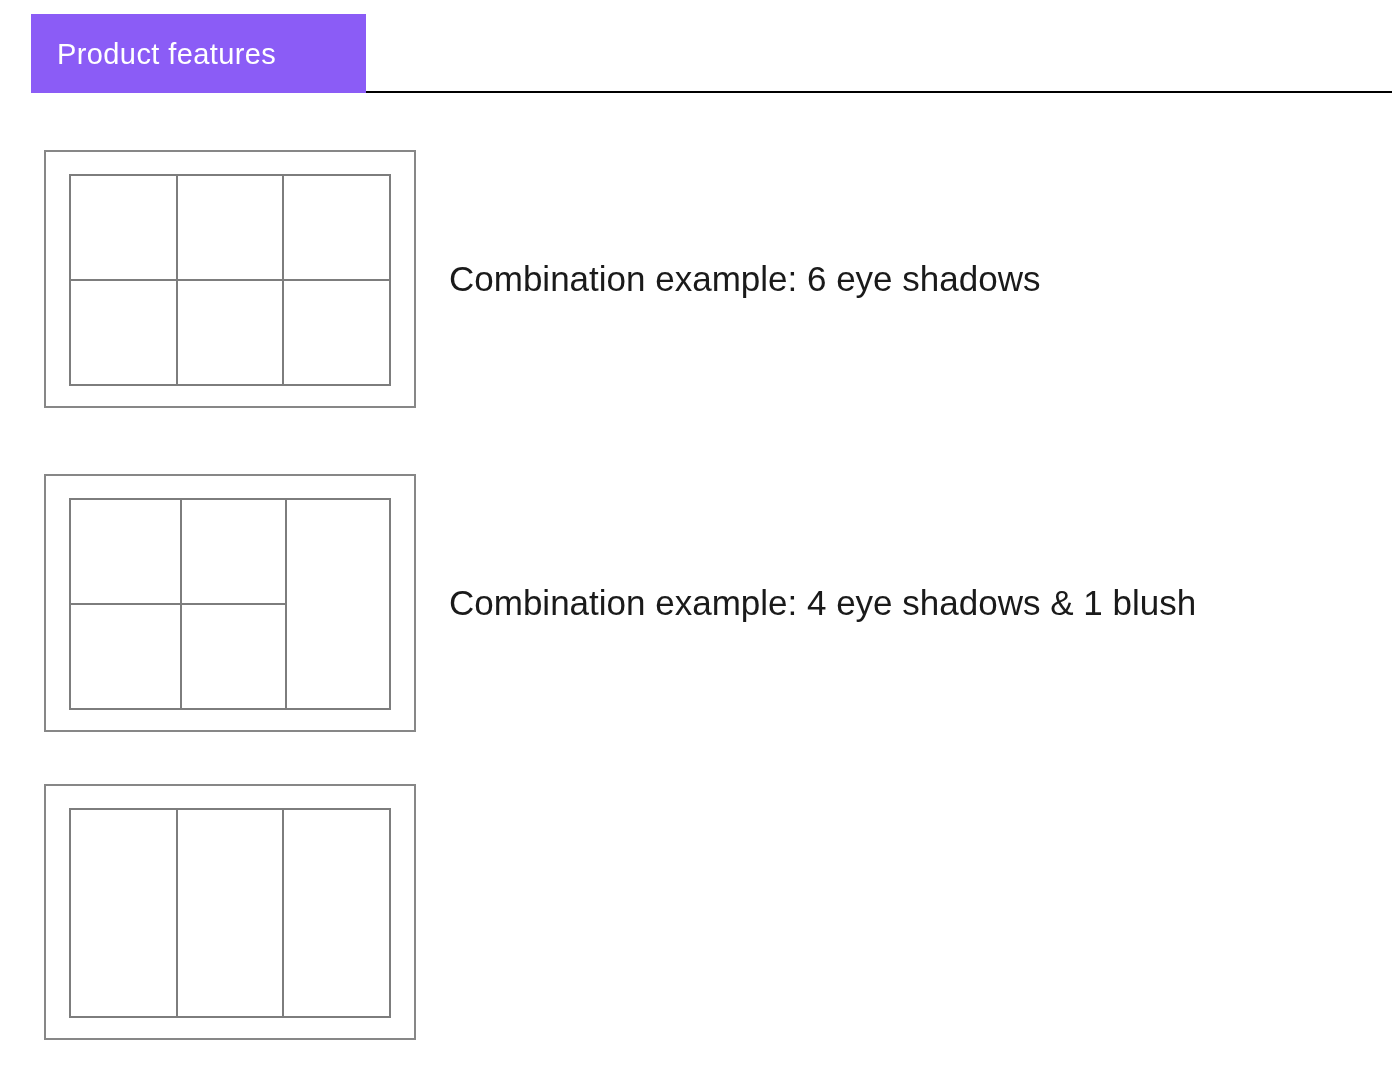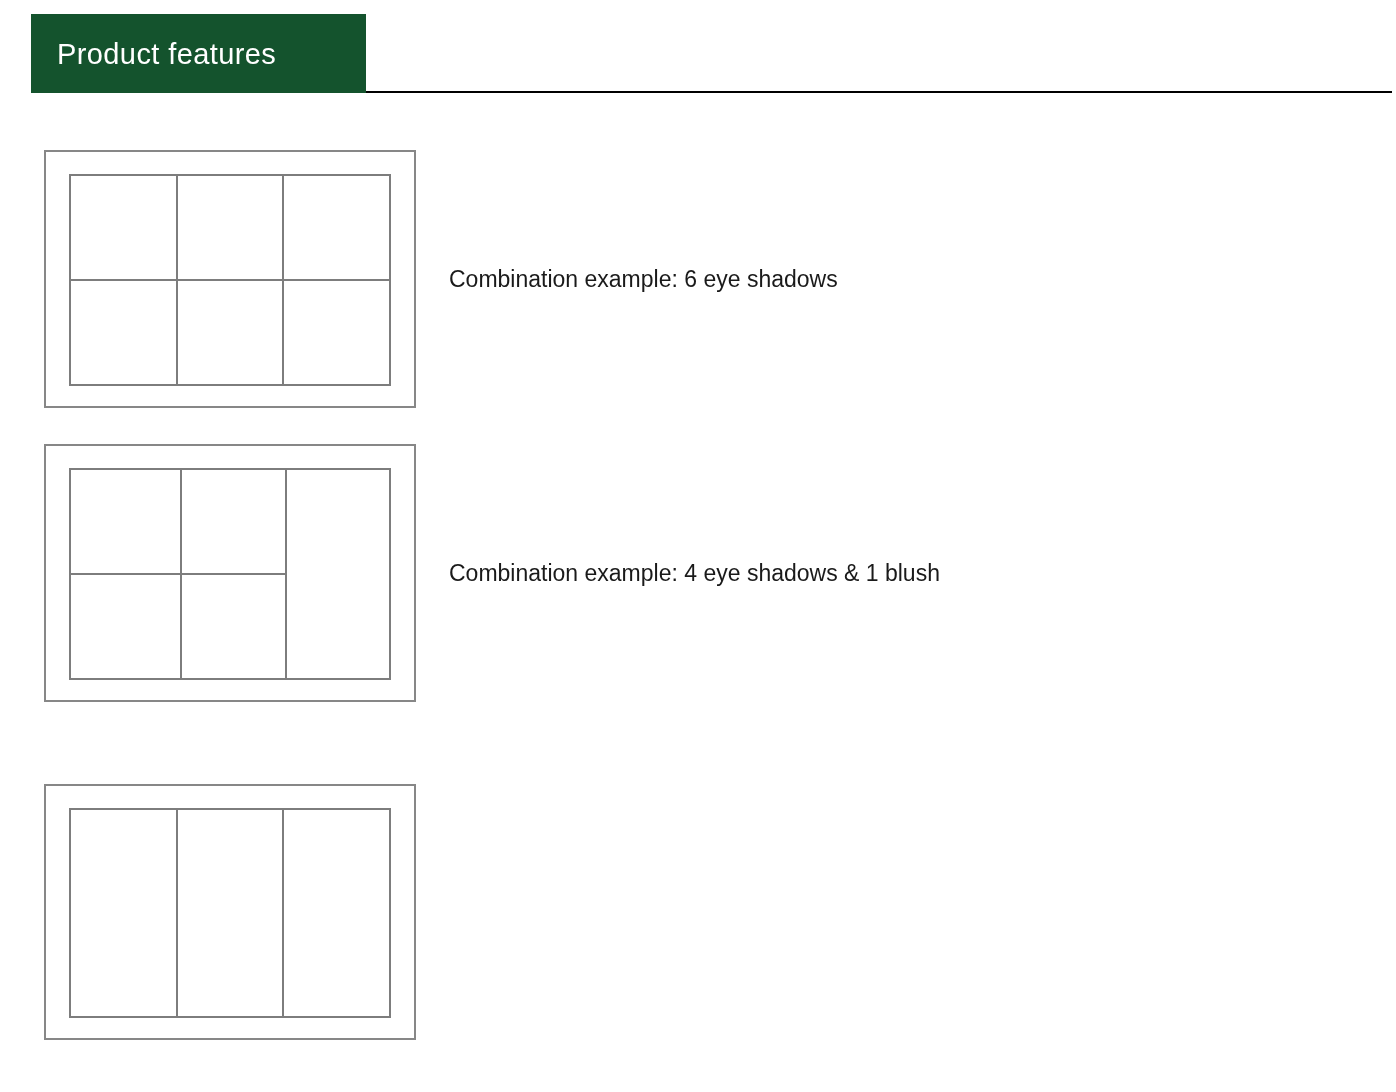--- a/index.html
+++ b/index.html
@@ -16,21 +16,21 @@
     overflow: hidden;
   }
 
   
   .section-header {
     position: absolute;
     left: 31px;
     top: 14px;
     width: 335px;
     height: 79px;
-    background: #14532d;
+    background: #8b5cf6;
     box-sizing: border-box;
   }
   .section-header-title {
     position: absolute;
     left: 26px;
     top: 50%;
     transform: translateY(-50%);
     color: #ffffff;
     font-size: 29px;
     font-family: "Liberation Sans", sans-serif;
@@ -47,21 +47,21 @@
     background: #000000;
   }
 
   
   .feature-row {
     position: absolute;
     left: 0;
     width: 1396px;
   }
   .feature-row.r1 { top: 150px; height: 258px; }
-  .feature-row.r2 { top: 444px; height: 258px; }
+  .feature-row.r2 { top: 474px; height: 258px; }
   .feature-row.r3 { top: 784px; height: 256px; }
 
   
   .palette {
     position: absolute;
     left: 44px;
     top: 0;
     width: 372px;
     height: 100%;
     border: 2px solid #878787;
@@ -109,21 +109,21 @@
   
   .layout-3x1 .pal-col { flex: 1 1 0; }
 
   
   .caption {
     position: absolute;
     left: 449px;
     top: 50%;
     transform: translateY(-50%);
     color: #1a1a1a;
-    font-size: 23px;
+    font-size: 35px;
     font-family: "Liberation Sans", sans-serif;
     line-height: 1.25;
     white-space: nowrap;
   }
 </style>
 </head>
 <body>
 
 <div class="section-header">
   <span class="section-header-title">Product features</span>

